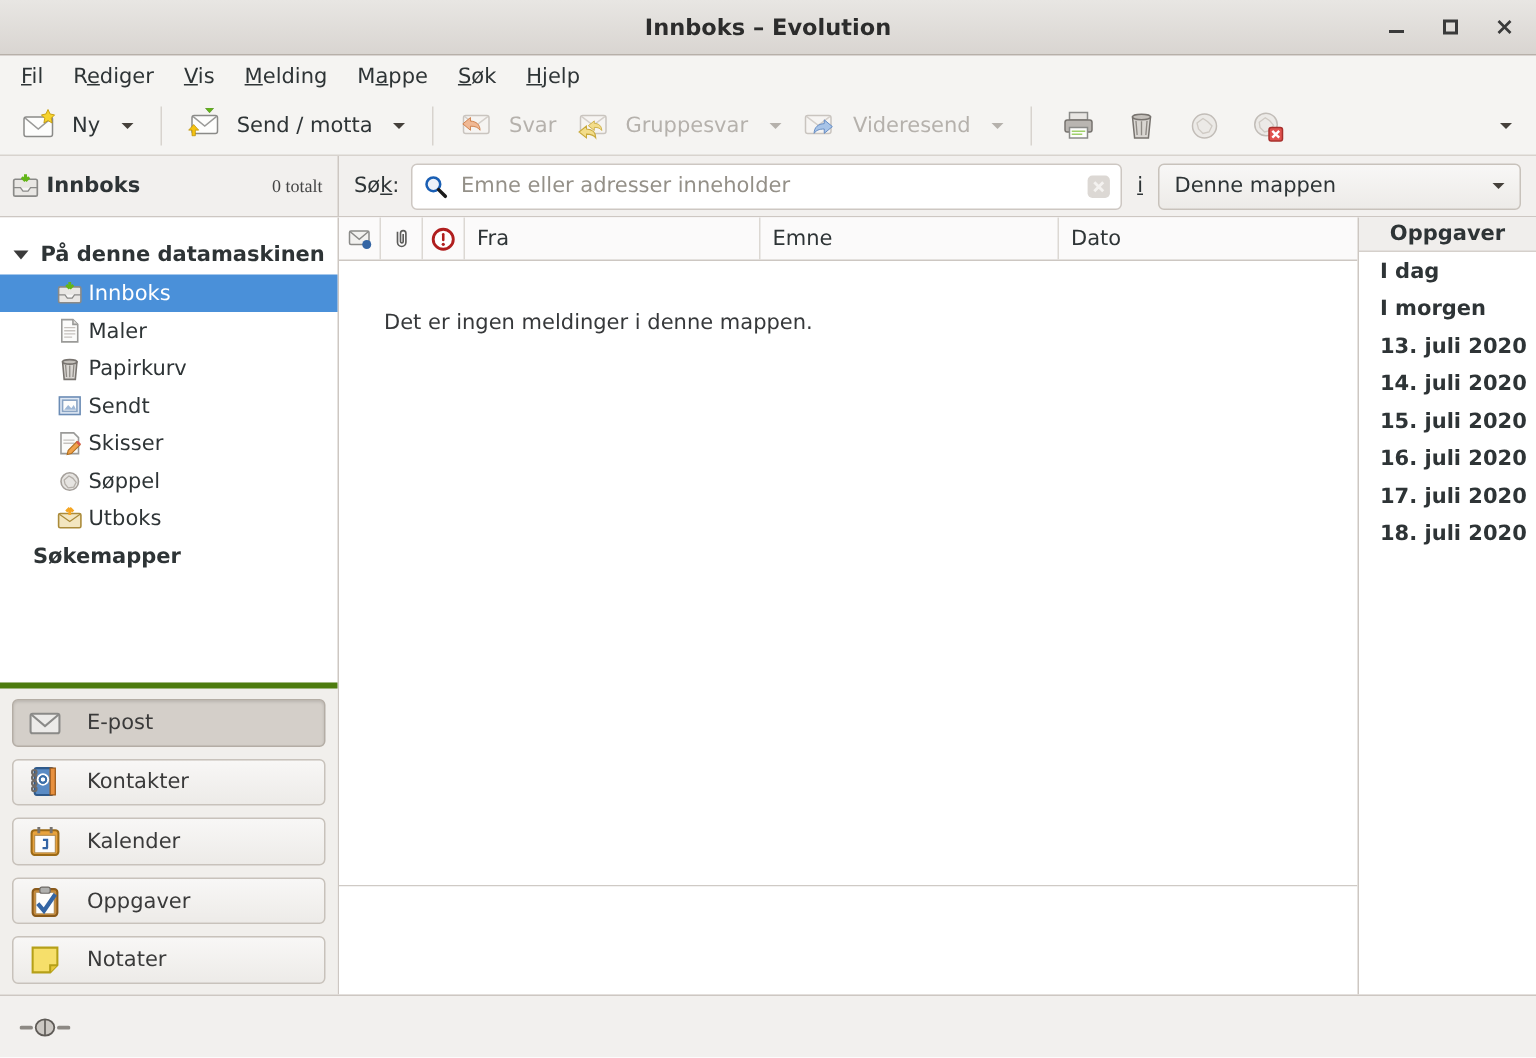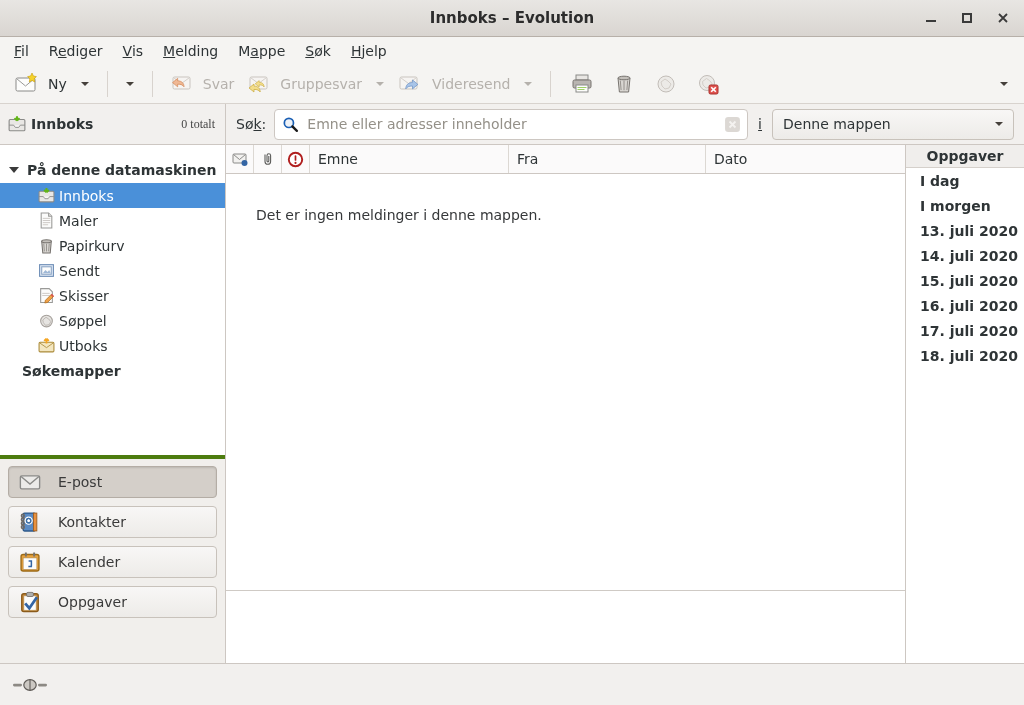--- a/index.html
+++ b/index.html
@@ -158,20 +158,31 @@
             <path d="M18 1 l1.4 3 3 .6 -2.2 2.2 .5 3.2 -2.7-1.6 -2.7 1.6 .5-3.2 -2.2-2.2 3-.6 z" fill="#f6d32d" stroke="#c49a08" stroke-width=".6"></path>
           </svg>
       </span>
       <span class="tb-label">Ny</span>
     </div>
     <div class="tb-arrow">
         <i class="tri"></i>
       </div>
     <div class="tb-sep"></div>
 
+    <div class="tb-btn">
+      <span class="icon">
+        <svg width="24" height="24" viewBox="0 0 24 24">
+            <rect x="4" y="5" width="17" height="12" rx="1.5" fill="#fdfdfc" stroke="#8a8a88"></rect>
+            <path d="M4.8 5.8 L12.5 12 L20.2 5.8" fill="none" stroke="#9a9a98"></path>
+            <path d="M8 12 v5 h-3 l4.5 5 4.5-5 h-3 v-5 z" fill="#63b518" stroke="#3d7a0b" stroke-width=".6" transform="translate(10,-10) scale(0.6)"></path>
+            <path d="M8 22 v-5 h-3 l4.5-5 4.5 5 h-3 v5 z" fill="#f5c211" stroke="#b58a00" stroke-width=".6" transform="translate(-2,2) scale(0.75)"></path>
+          </svg>
+      </span>
+      <span class="tb-label">Send / motta</span>
+    </div>
     <div class="tb-arrow">
         <i class="tri"></i>
       </div>
     <div class="tb-sep"></div>
 
     <div class="tb-btn disabled">
       <span class="icon">
         <svg width="24" height="24" viewBox="0 0 24 24">
             <rect x="4" y="5" width="17" height="12" rx="1.5" fill="#f6f4f2" stroke="#c9c4bf"></rect>
             <path d="M4.8 5.8 L12.5 11.5 L20.2 5.8" fill="none" stroke="#d4cfca"></path>
@@ -408,20 +419,29 @@
           <span class="icon">
             <svg width="22" height="22" viewBox="0 0 16 16">
                 <rect x="2" y="2" width="12" height="13" rx="1.5" fill="#c98c3c" stroke="#8a5a1a"></rect>
                 <rect x="3.5" y="3.5" width="9" height="10.5" fill="#fdfdfc" stroke="#b0884a" stroke-width=".5"></rect>
                 <rect x="5.5" y="1" width="5" height="3" rx="1" fill="#b0b0ae" stroke="#6e6a66" stroke-width=".6"></rect>
                 <path d="M4.5 9 l3 3.5 L13 4.5" fill="none" stroke="#3465a4" stroke-width="2"></path>
               </svg>
           </span>
           <span>Oppgaver</span>
         </div>
+        <div class="sw-btn">
+          <span class="icon">
+            <svg width="22" height="22" viewBox="0 0 16 16">
+                <path d="M2 2 h12 v8.5 l-3.5 3.5 h-8.5 z" fill="#f6df6a" stroke="#b5a018"></path>
+                <path d="M14 10.5 h-3.5 v3.5" fill="#e8c93a" stroke="#b5a018"></path>
+              </svg>
+          </span>
+          <span>Notater</span>
+        </div>
       </div>
     </div>
 
     <div class="center">
       <div class="colheader">
         <div class="col icon-col">
           <svg width="16" height="16" viewBox="0 0 16 16">
               <rect x="1" y="3" width="13" height="9" rx="1" fill="#f2f1ef" stroke="#8a8a88"></rect>
               <path d="M1.5 3.5 L7.5 8.5 L13.5 3.5" fill="none" stroke="#8a8a88"></path>
               <circle cx="12.5" cy="12" r="3" fill="#3465a4"></circle>
@@ -432,25 +452,25 @@
               <path d="M5 3.5 v7 a2.8 2.8 0 0 0 5.6 0 v-6 a1.8 1.8 0 0 0 -3.6 0 v5.5 a.9 .9 0 0 0 1.8 0 v-5" fill="none" stroke="#5c5c5a" stroke-width="1.1"></path>
             </svg>
         </div>
         <div class="col icon-col">
           <svg width="17" height="17" viewBox="0 0 16 16">
               <circle cx="8" cy="8" r="6.3" fill="#fff" stroke="#b01e1e" stroke-width="1.8"></circle>
               <rect x="7.2" y="4" width="1.6" height="5.2" rx=".8" fill="#b01e1e"></rect>
               <circle cx="8" cy="11.2" r="1" fill="#b01e1e"></circle>
             </svg>
         </div>
+        <div class="col fra">
+            <span>Fra</span>
+          </div>
         <div class="col emne">
             <span>Emne</span>
-          </div>
-        <div class="col fra">
-            <span>Fra</span>
           </div>
         <div class="col dato">
             <span>Dato</span>
           </div>
       </div>
       <div class="listarea">
         <div class="empty-text">Det er ingen meldinger i denne mappen.</div>
       </div>
       <div class="preview"></div>
     </div>

